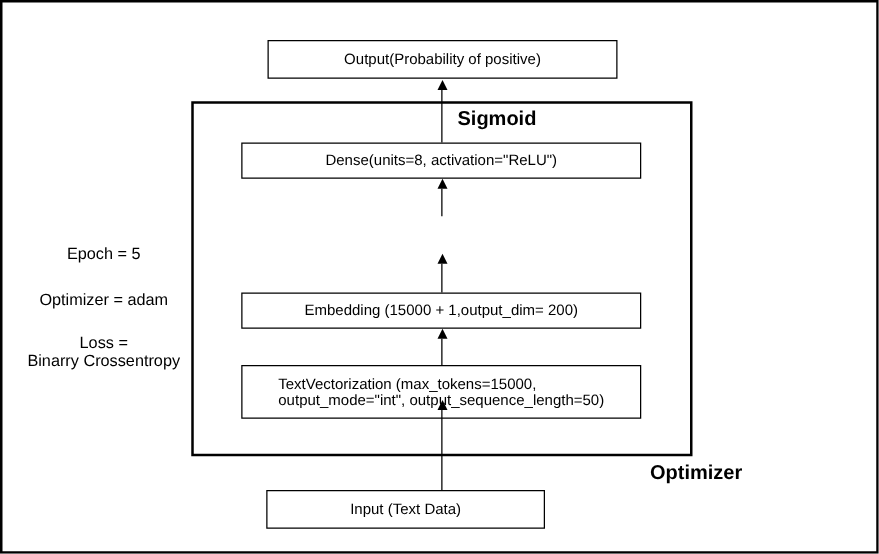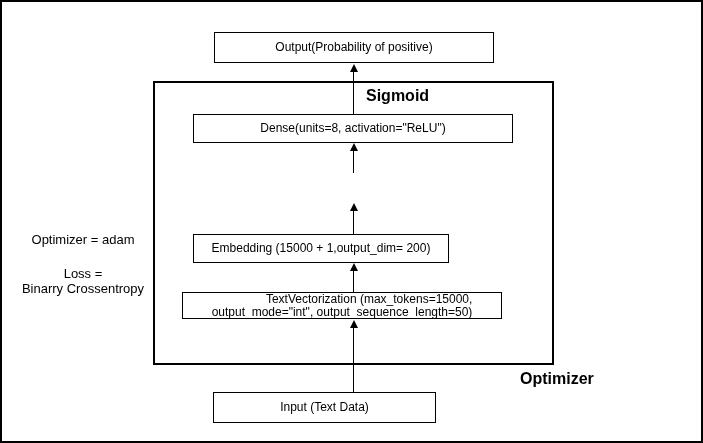--- a/index.html
+++ b/index.html
@@ -19,21 +19,21 @@
     overflow: hidden;
   }
   .node {
     position: absolute;
     box-sizing: border-box;
     border: 1px solid #000000;
     background: #ffffff;
     display: flex;
     align-items: center;
     justify-content: center;
-    text-align: right;
+    text-align: left;
     font-size: 12px;
     line-height: 13px;
     white-space: nowrap;
   }
   .node .multiline {
     white-space: normal;
     line-height: 13px;
   }
   .seq-container {
     position: absolute;
@@ -79,36 +79,37 @@
     width: 1px;
     flex: 1;
     background: #000000;
   }
 </style>
 </head>
 <body>
 
 <div class="stage">
 
+  <div class="side-label" style="top:193px">Epoch = 5</div>
   <div class="side-label" style="top:230px">Optimizer = adam</div>
   <div class="side-label" style="top:279px">Binarry Crossentropy</div>
   <div class="side-label" style="top:264px">Loss =</div>
 
   <div class="seq-container"></div>
   <div class="bold-label" style="left:364px; top:85px">Sigmoid</div>
   <div class="bold-label" style="left:518px; top:368px">Optimizer</div>
 
   <div class="node" style="left:212px; top:30px; width:280px; height:31px">Output(Probability of positive)</div>
 
   <div class="node" style="left:191px; top:112px; width:320px; height:29px">Dense(units=8, activation="ReLU")</div>
 
 
-  <div class="node" style="left:191px; top:232px; width:256px; height:29px">Embedding (15000 + 1,output_dim= 200)</div>
+  <div class="node" style="left:191px; top:232px; width:320px; height:29px">Embedding (15000 + 1,output_dim= 200)</div>
 
-  <div class="node" style="left:180px; top:290px; width:320px; height:27px">
+  <div class="node" style="left:191px; top:290px; width:320px; height:43px">
     <div class="multiline">
       <div>TextVectorization (max_tokens=15000,</div>
       <div>output_mode="int", output_sequence_length=50)</div>
     </div>
   </div>
 
   <div class="node" style="left:211px; top:390px; width:223px; height:31px">Input (Text Data)</div>
 
   <div class="arrow" style="top:62px; height:50px">
     <span class="head"></span>

